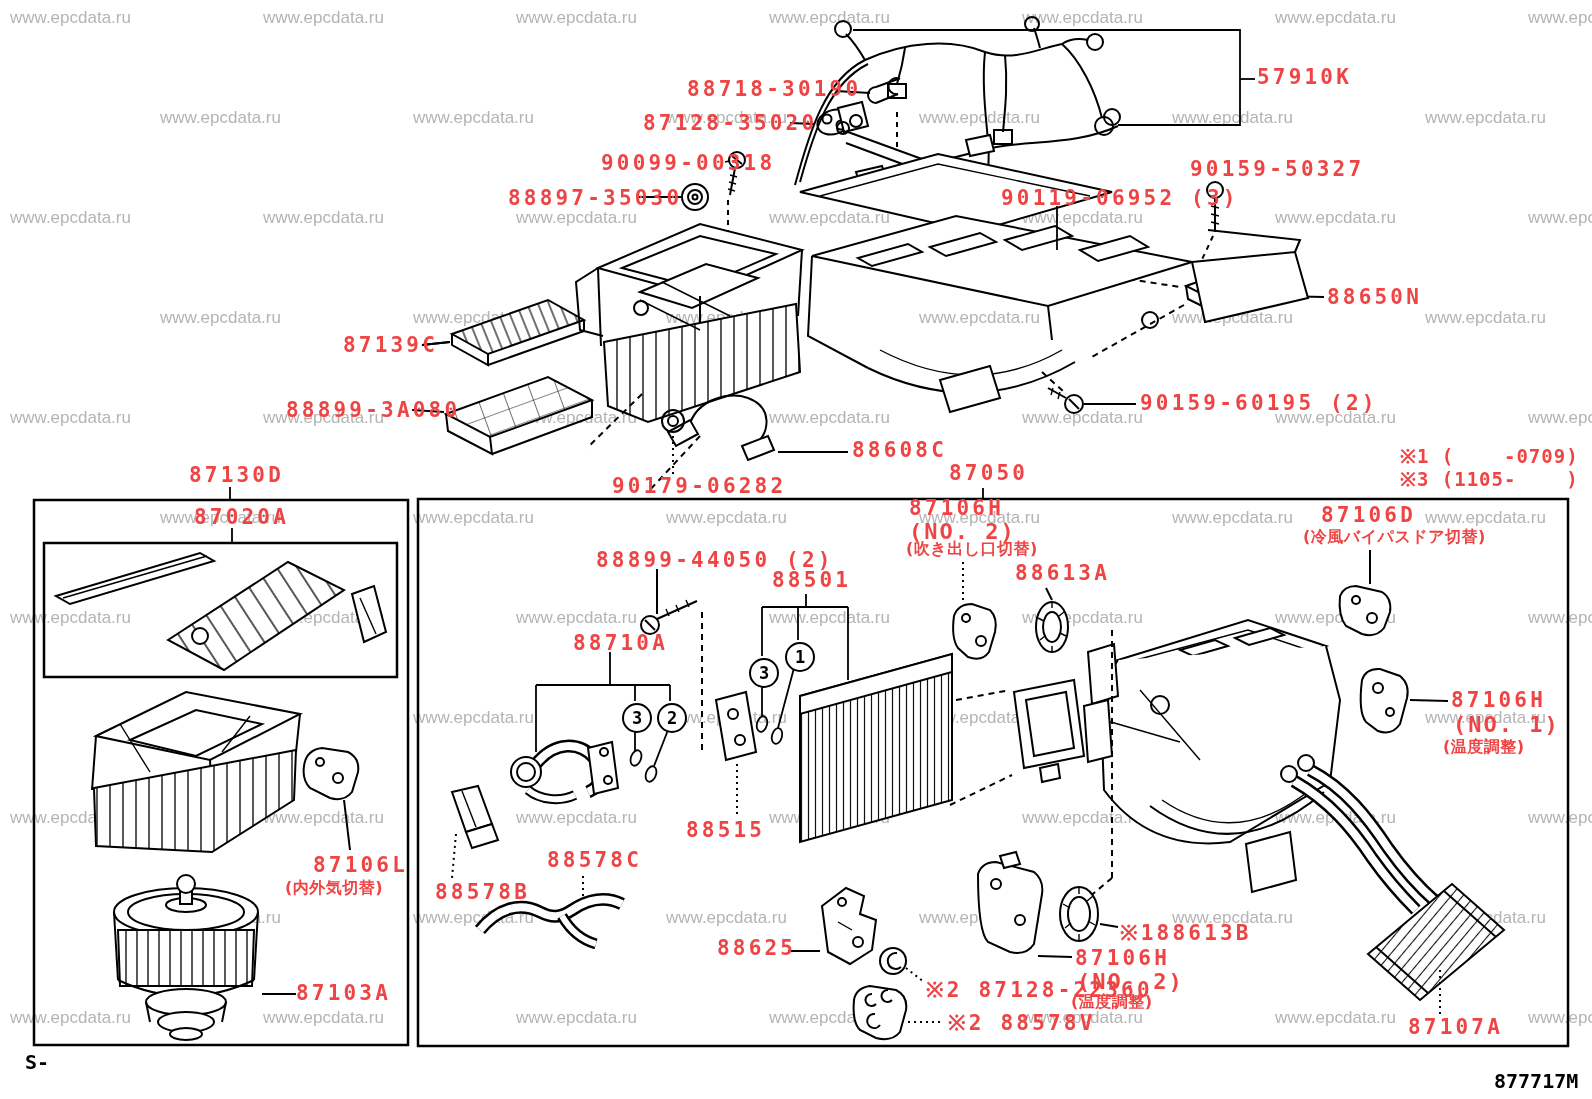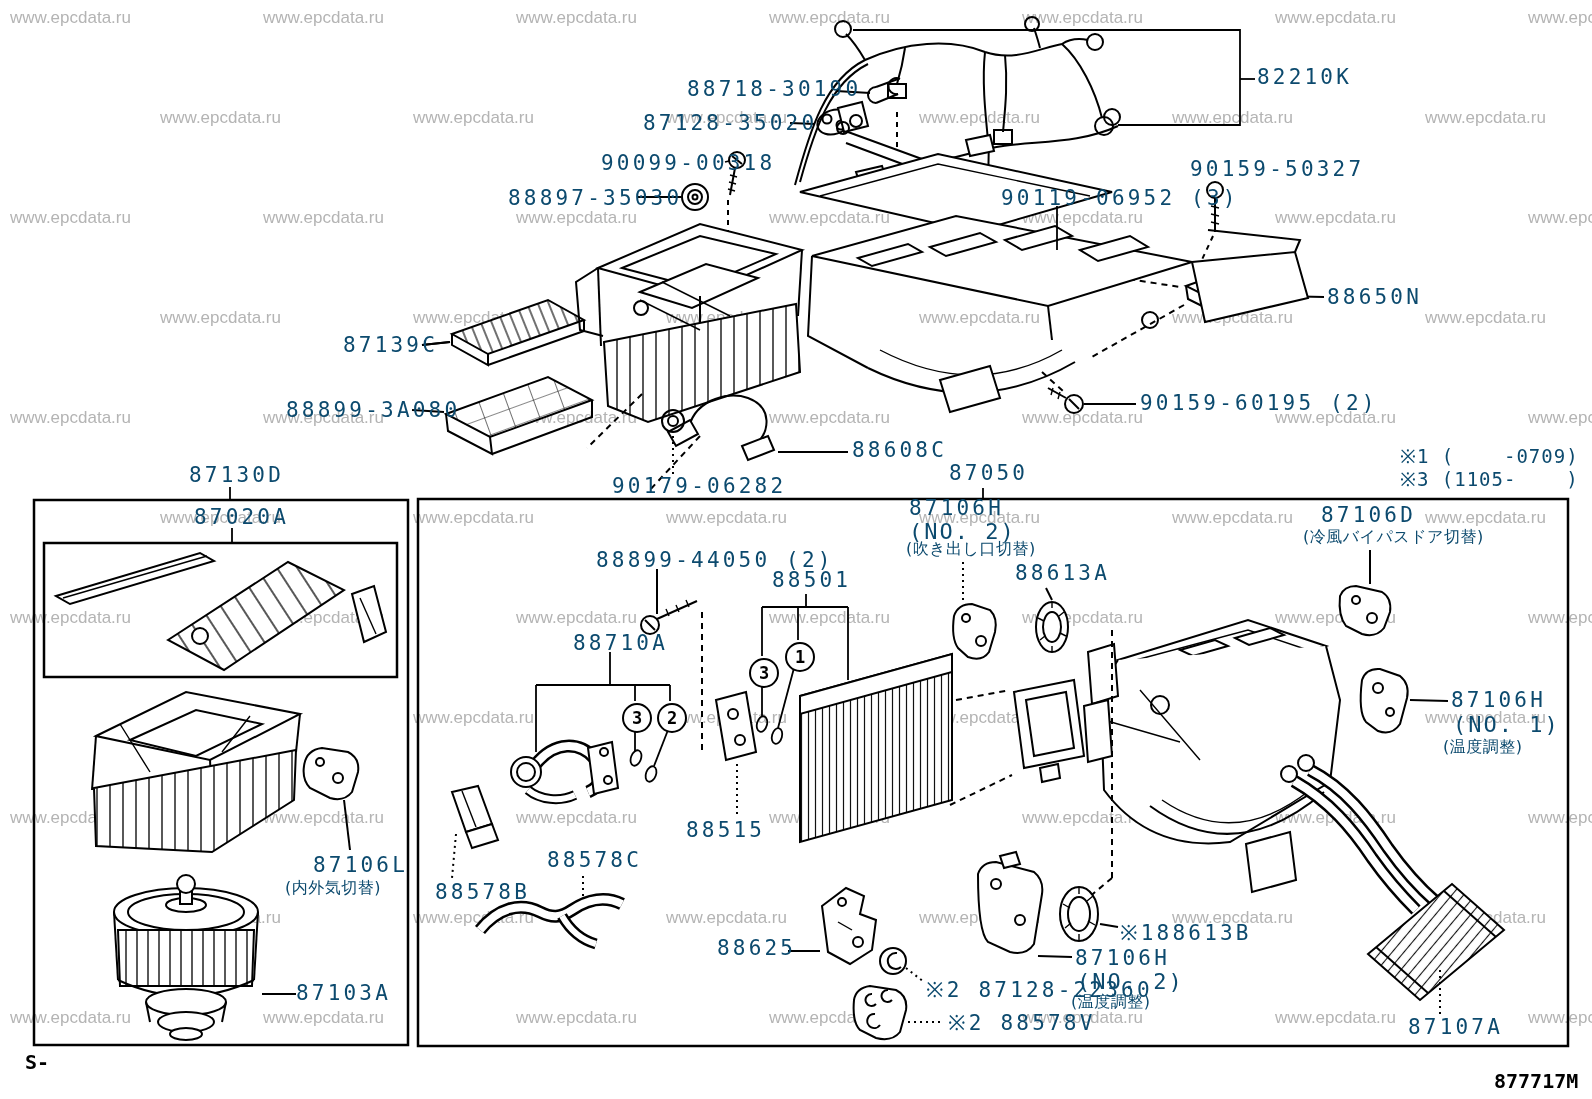--- a/index.html
+++ b/index.html
@@ -1,21 +1,21 @@
 <!DOCTYPE html>
 <html><head>
 <meta charset="utf-8">
 <style>
   html,body{margin:0;padding:0;background:#fff;}
   #stage{position:relative;width:1592px;height:1099px;background:#fff;overflow:hidden;
          font-family:"DejaVu Sans Mono","Liberation Mono",monospace;}
   .wm{position:absolute;color:#b4b4b4;font-family:"Liberation Sans","DejaVu Sans",sans-serif;
       font-size:17px;white-space:nowrap;z-index:1;}
   svg.art{position:absolute;left:0;top:0;z-index:2;}
-  .pn,.pn2,.jp,.note{position:absolute;color:#0c4a6e;font-weight:normal;white-space:pre;z-index:3;}
+  .pn,.pn2,.jp,.note{position:absolute;color:#ef4444;font-weight:bold;white-space:pre;z-index:3;}
   .pn{font-size:21px;letter-spacing:3.2px;}
   .pn2{font-size:22px;letter-spacing:2px;}
   .jp{font-size:16px;letter-spacing:0.5px;font-family:"DejaVu Sans","Liberation Sans",sans-serif;}
   .note{font-size:19px;letter-spacing:1px;text-align:right;}
   .co{position:absolute;width:26px;height:26px;border:2.2px solid #000;border-radius:50%;
       background:#fff;color:#000;font-size:17px;font-weight:bold;text-align:center;
       line-height:26px;z-index:3;}
   .foot{position:absolute;color:#000;font-weight:bold;font-size:20px;z-index:3;}
 </style>
 </head>
@@ -490,21 +490,21 @@
         <line x1="638" y1="197" x2="681" y2="197"></line>
         <line x1="1057" y1="206" x2="1057" y2="250"></line>
         <line x1="422" y1="345" x2="450" y2="342"></line>
         <line x1="983" y1="488" x2="983" y2="498"></line>
         <line x1="230" y1="487" x2="230" y2="499"></line>
         <line x1="232" y1="528" x2="232" y2="542"></line>
       </g>
     </g>
   </svg>
 
-  <div class="pn" style="left:1257px;top:65px">82210K</div>
+  <div class="pn" style="left:1257px;top:65px">57910K</div>
   <div class="pn" style="left:687px;top:77px">88718-30190</div>
   <div class="pn" style="left:643px;top:111px">87128-35020</div>
   <div class="pn" style="left:601px;top:151px">90099-00318</div>
   <div class="pn" style="left:508px;top:186px">88897-35030</div>
   <div class="pn" style="left:1001px;top:186px">90119-06952 (3)</div>
   <div class="pn" style="left:1190px;top:157px">90159-50327</div>
   <div class="pn" style="left:1327px;top:285px">88650N</div>
   <div class="pn" style="left:343px;top:333px">87139C</div>
   <div class="pn" style="left:286px;top:398px">88899-3A080</div>
   <div class="pn" style="left:1140px;top:391px">90159-60195 (2)</div>

